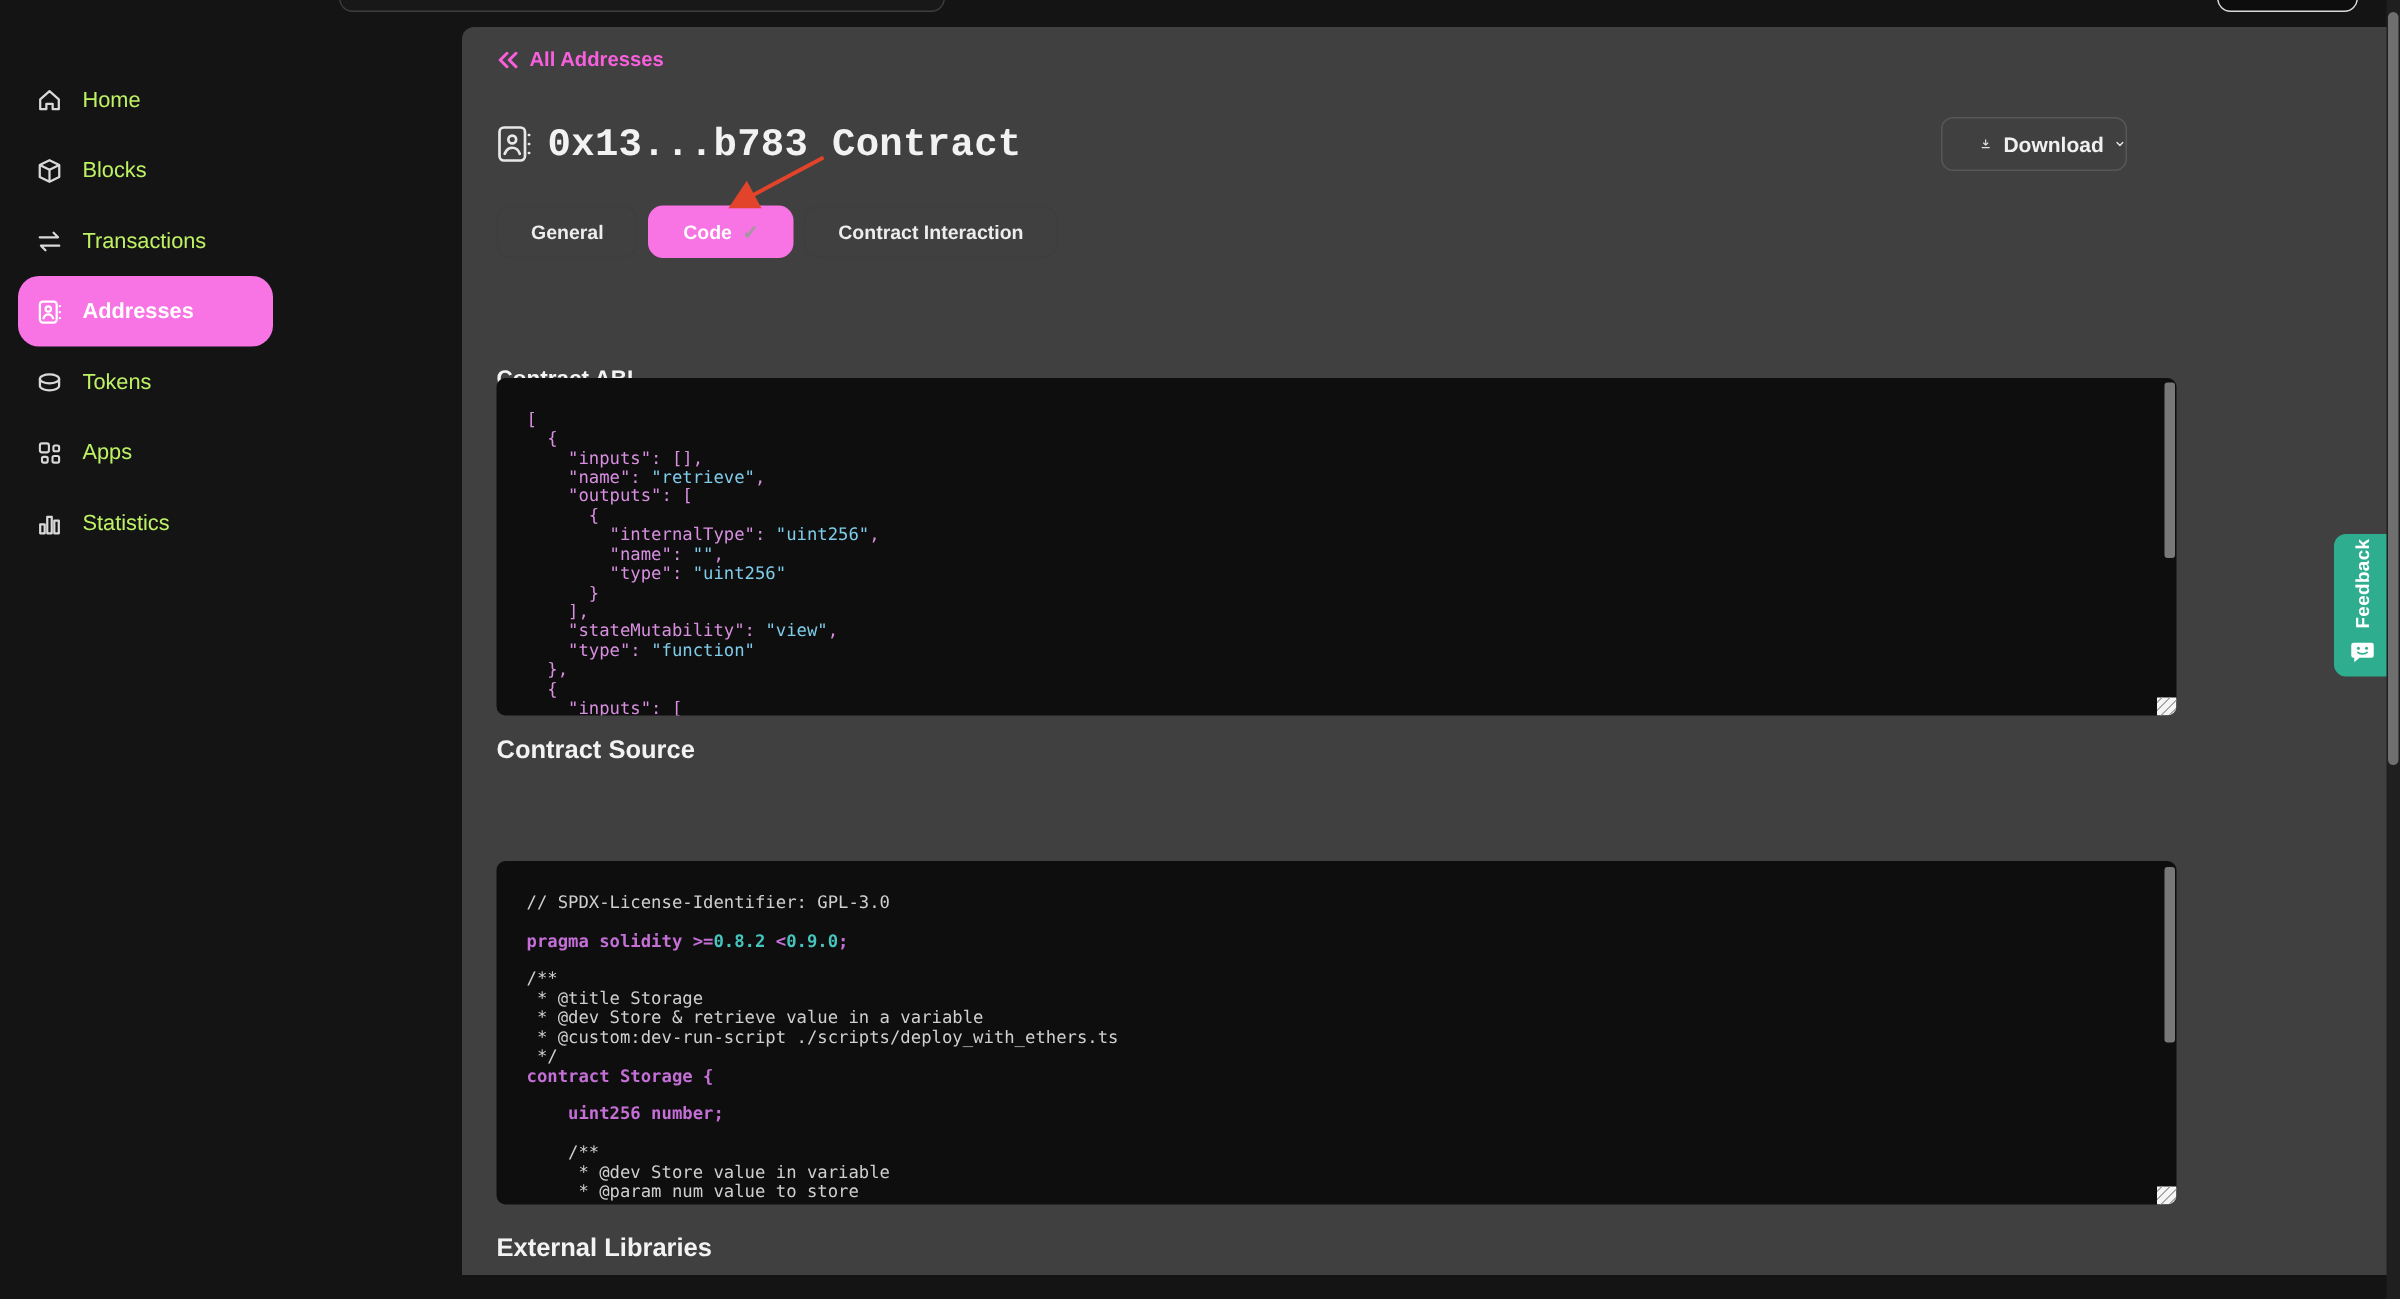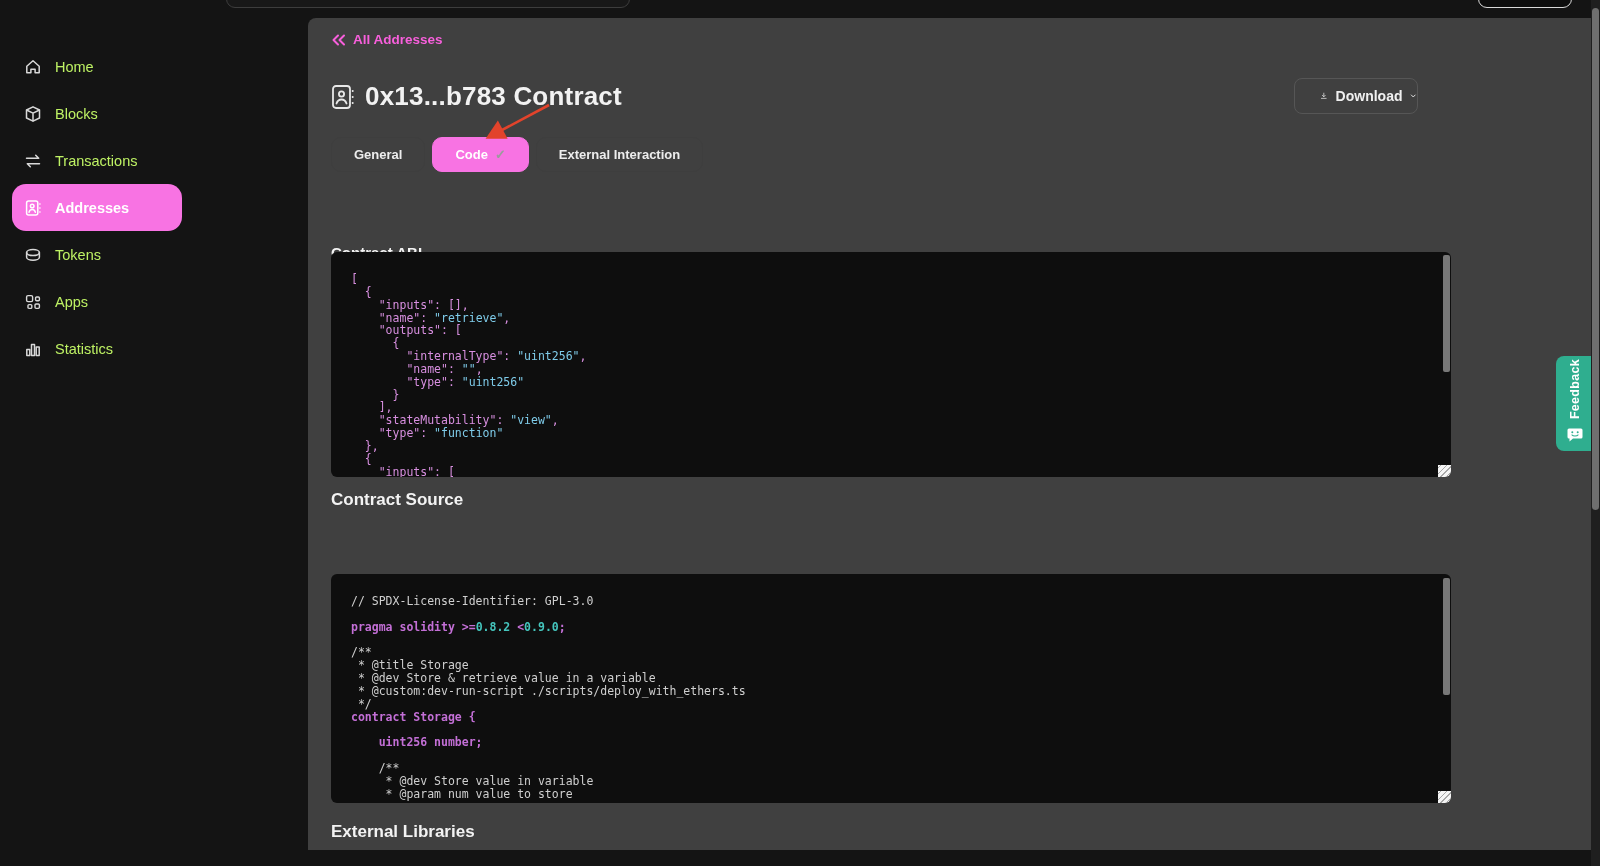--- a/index.html
+++ b/index.html
@@ -26,21 +26,21 @@
   
   .panel { position:absolute; left:308px; top:18px; width:1408px; height:832px;
     background:#404040; border-radius:8px 8px 0 0; }
 
   .breadcrumb { position:absolute; left:23px; top:14px; display:flex; align-items:center; gap:7px;
     color:var(--breadcrumb-pink,#f85fdc); font-size:13.5px; font-weight:700; cursor:pointer; text-decoration:none; }
   .breadcrumb svg { width:15px; height:14px; }
 
   .title-row { position:absolute; left:23px; top:63px; display:flex; align-items:center; gap:11px; }
   .title-row .ticon { width:23px; height:26px; color:#e8e8e8; }
-  .page-title { font-size:26px; font-weight:600; color:#f2f2f2; letter-spacing:.2px; }
+  .page-title { font-size:26px; font-weight:600; color:#f2f2f2; letter-spacing:.2px;font-family:Liberation Mono, monospace; }
 
   .download-btn { position:absolute; left:986px; top:60px; width:124px; height:36px;
     display:flex; align-items:center; justify-content:center; gap:8px;
     background:transparent; border:1px solid #565656; border-radius:8px; color:#f0f0f0;
     font-size:14px; font-weight:600; font-family:inherit; cursor:pointer;padding-left:25px; }
   .download-btn svg { color:#e3e3e3; }
 
   .tabs { position:absolute; left:23px; top:119px; display:flex; gap:7px;align-items:flex-end; }
   .tab { height:35px; display:flex; align-items:center; justify-content:center; gap:7px;
     padding:0 22px; background:transparent; border:1px solid #3e3e3e; border-radius:10px;
@@ -188,21 +188,21 @@
 
     <div class="tabs">
       <button class="tab">
           <span>General</span>
         </button>
       <button class="tab active">
           <span>Code</span>
           <span class="check">✓</span>
         </button>
       <button class="tab">
-          <span>External Interaction</span>
+          <span>Contract Interaction</span>
         </button>
     </div>
 
     <svg class="annot-arrow" viewBox="0 0 95 48">
       <defs>
         <marker id="ah" markerWidth="9" markerHeight="9" refX="6.5" refY="4.5" orient="auto">
           <path d="M0.5 0.5 L8 4.5 L0.5 8.5 Z" fill="#e2432b"></path>
         </marker>
       </defs>
       <path d="M87 5 L27 37" stroke="#e2432b" stroke-width="2.6" fill="none" marker-end="url(#ah)"></path>

